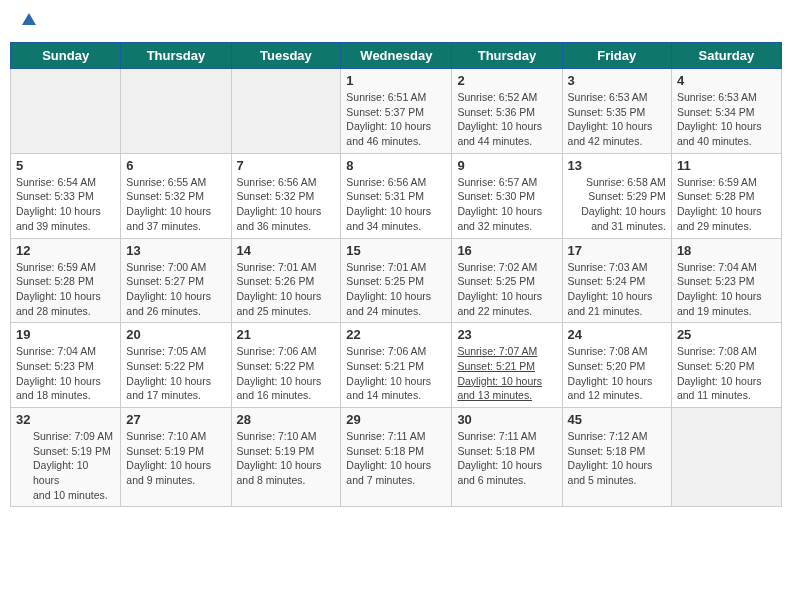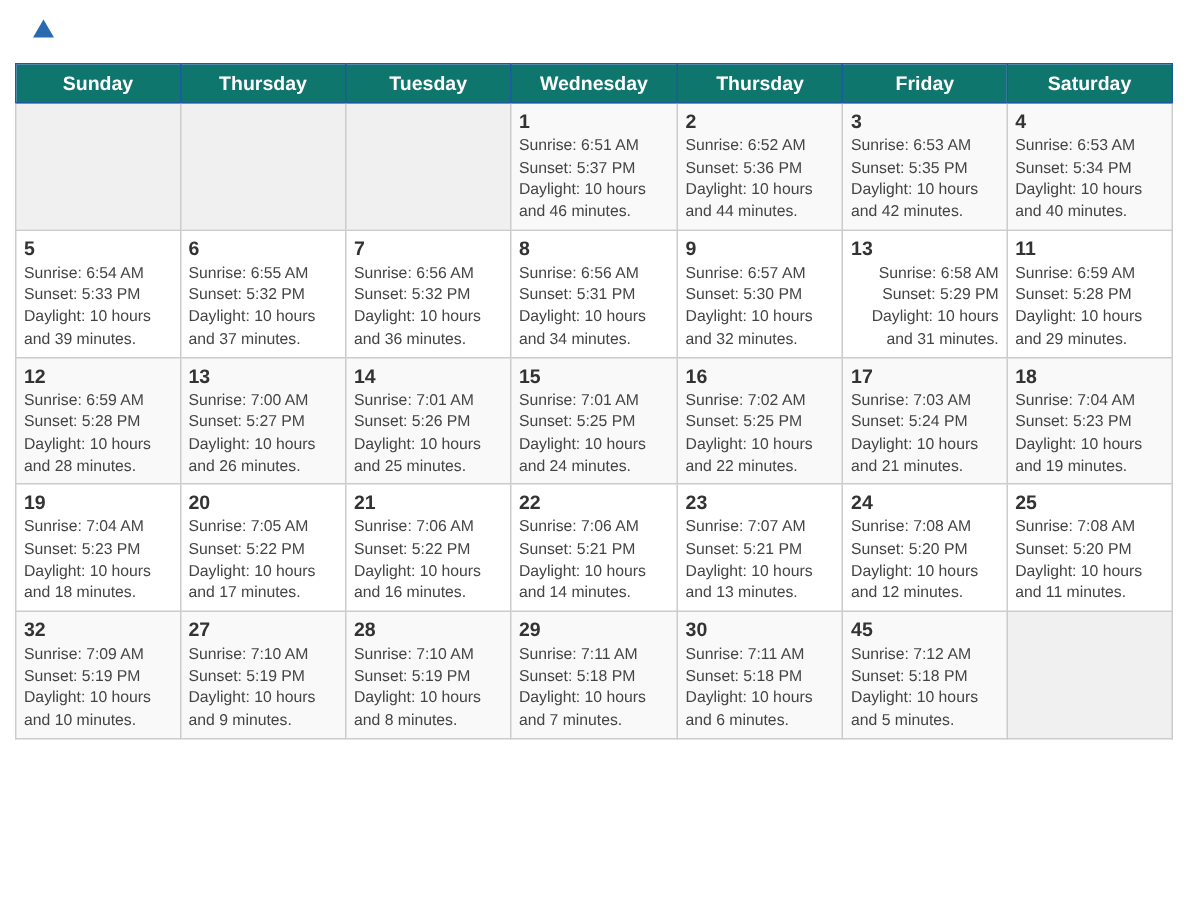--- a/index.html
+++ b/index.html
@@ -275,21 +275,21 @@
         </td>
         <td>
           <div class="day-number">22</div>
           <div class="day-info" style="white-space: pre-line;">Sunrise: 7:06 AM
 Sunset: 5:21 PM
 Daylight: 10 hours
 and 14 minutes.</div>
         </td>
         <td>
           <div class="day-number">23</div>
-          <div class="day-info" style="white-space: pre-line;">Sunrise: 7:07 AM
+          <div class="day-info" style="white-space: pre-line; text-decoration: underline;">Sunrise: 7:07 AM
 Sunset: 5:21 PM
 Daylight: 10 hours
 and 13 minutes.</div>
         </td>
         <td>
           <div class="day-number">24</div>
           <div class="day-info" style="white-space: pre-line;">Sunrise: 7:08 AM
 Sunset: 5:20 PM
 Daylight: 10 hours
 and 12 minutes.</div>
@@ -298,21 +298,21 @@
           <div class="day-number">25</div>
           <div class="day-info" style="white-space: pre-line;">Sunrise: 7:08 AM
 Sunset: 5:20 PM
 Daylight: 10 hours
 and 11 minutes.</div>
         </td>
       </tr>
       <tr>
         <td>
           <div class="day-number">32</div>
-          <div class="day-info" style="white-space: pre-line;">Sunrise: 7:09 AM
+          <div class="day-info" style="white-space: pre-line; margin-left: 17px;">Sunrise: 7:09 AM
 Sunset: 5:19 PM
 Daylight: 10 hours
 and 10 minutes.</div>
         </td>
         <td>
           <div class="day-number">27</div>
           <div class="day-info" style="white-space: pre-line;">Sunrise: 7:10 AM
 Sunset: 5:19 PM
 Daylight: 10 hours
 and 9 minutes.</div>

